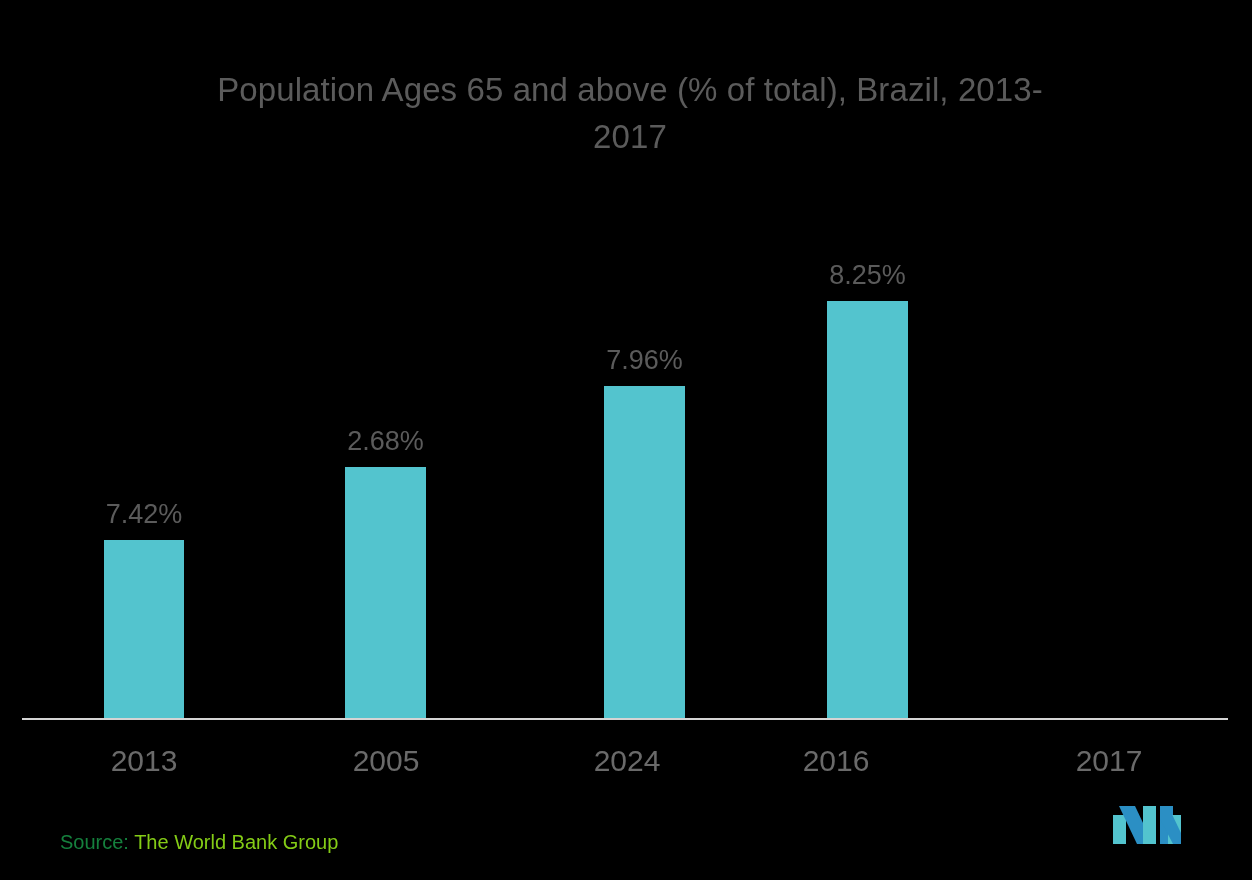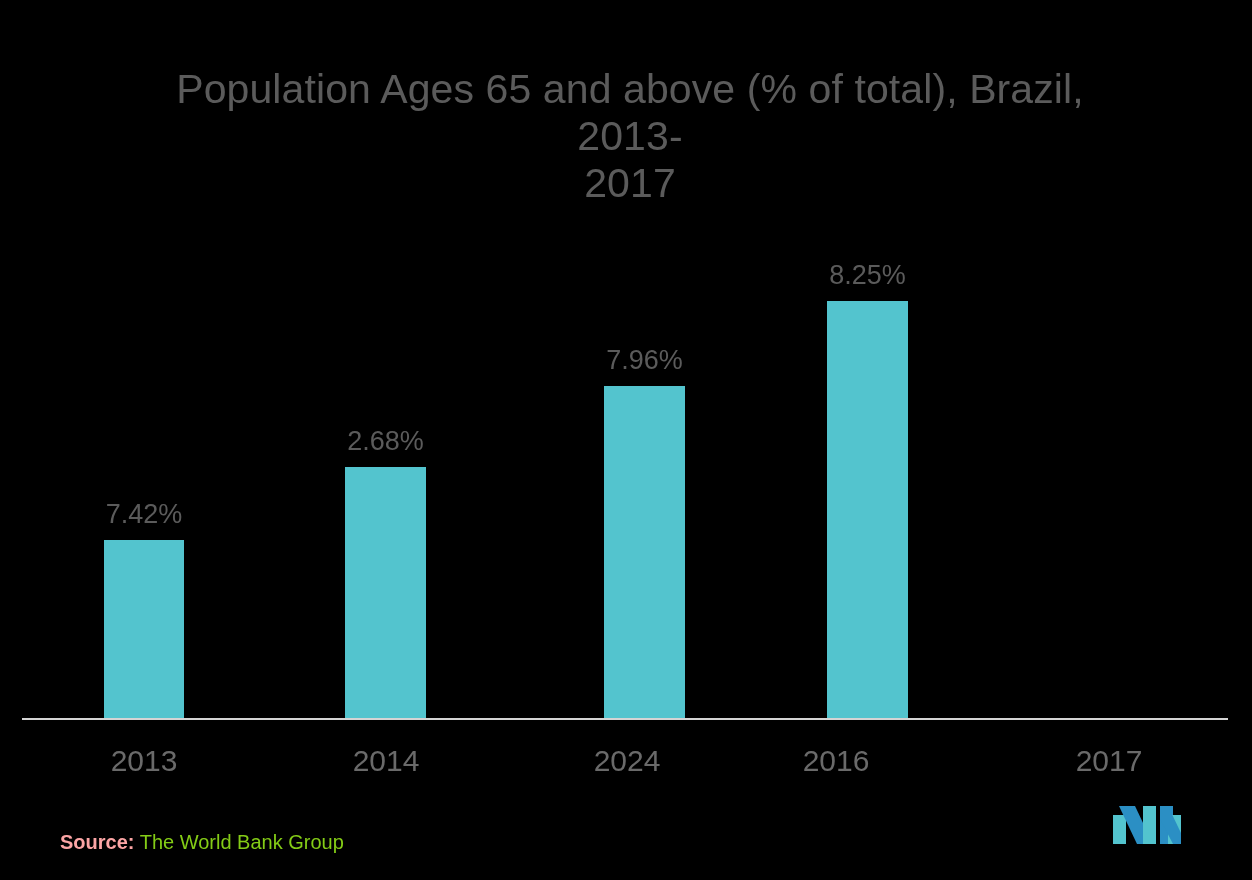--- a/index.html
+++ b/index.html
@@ -25,21 +25,21 @@
   }
 
   
   #chart-title {
     position: absolute;
     left: 140px;
     top: 66px;
     width: 980px;
     text-align: center;
     color: #5b5b5b;
-    font-size: 41px;
+    font-size: 33px;
     line-height: 47px;
     font-weight: 400;
     letter-spacing: 0.1px;
     font-family: "Liberation Sans", sans-serif;
   }
 
   
   #plot-area {
     position: absolute;
     left: 0;
@@ -106,22 +106,22 @@
     position: absolute;
     left: 60px;
     top: 829px;
     color: #5f5f5f;
     font-size: 20px;
     line-height: 26px;
     font-family: "Liberation Sans", sans-serif;
     white-space: nowrap;
   }
   #source-note .source-label {
-    font-weight: 700;
-    color: #fca5a5;
+    font-weight: 400;
+    color: #15803d;
   }
   #source-note .source-value {
     font-weight: 400;
     color: #84cc16;
   }
 
   #brand-logo {
     position: absolute;
     left: 1113px;
     top: 806px;
@@ -161,21 +161,21 @@
       <div class="bar-rect" style="height:418px;"></div>
     </div>
 
 
   </div>
 
   <div id="x-axis-line"></div>
 
   <div id="x-axis-labels">
     <div class="x-tick-label" style="left:64px; width:160px;text-align:center;">2013</div>
-    <div class="x-tick-label" style="left:306px; width:160px;">2014</div>
+    <div class="x-tick-label" style="left:306px; width:160px;">2005</div>
     <div class="x-tick-label" style="left:547px; width:160px;">2024</div>
     <div class="x-tick-label" style="left:756px; width:160px;">2016</div>
     <div class="x-tick-label" style="left:1029px; width:160px;">2017</div>
   </div>
 
   <div id="source-note">
     <span class="source-label">Source:</span>
     <span class="source-value">The World Bank Group</span>
   </div>
 

